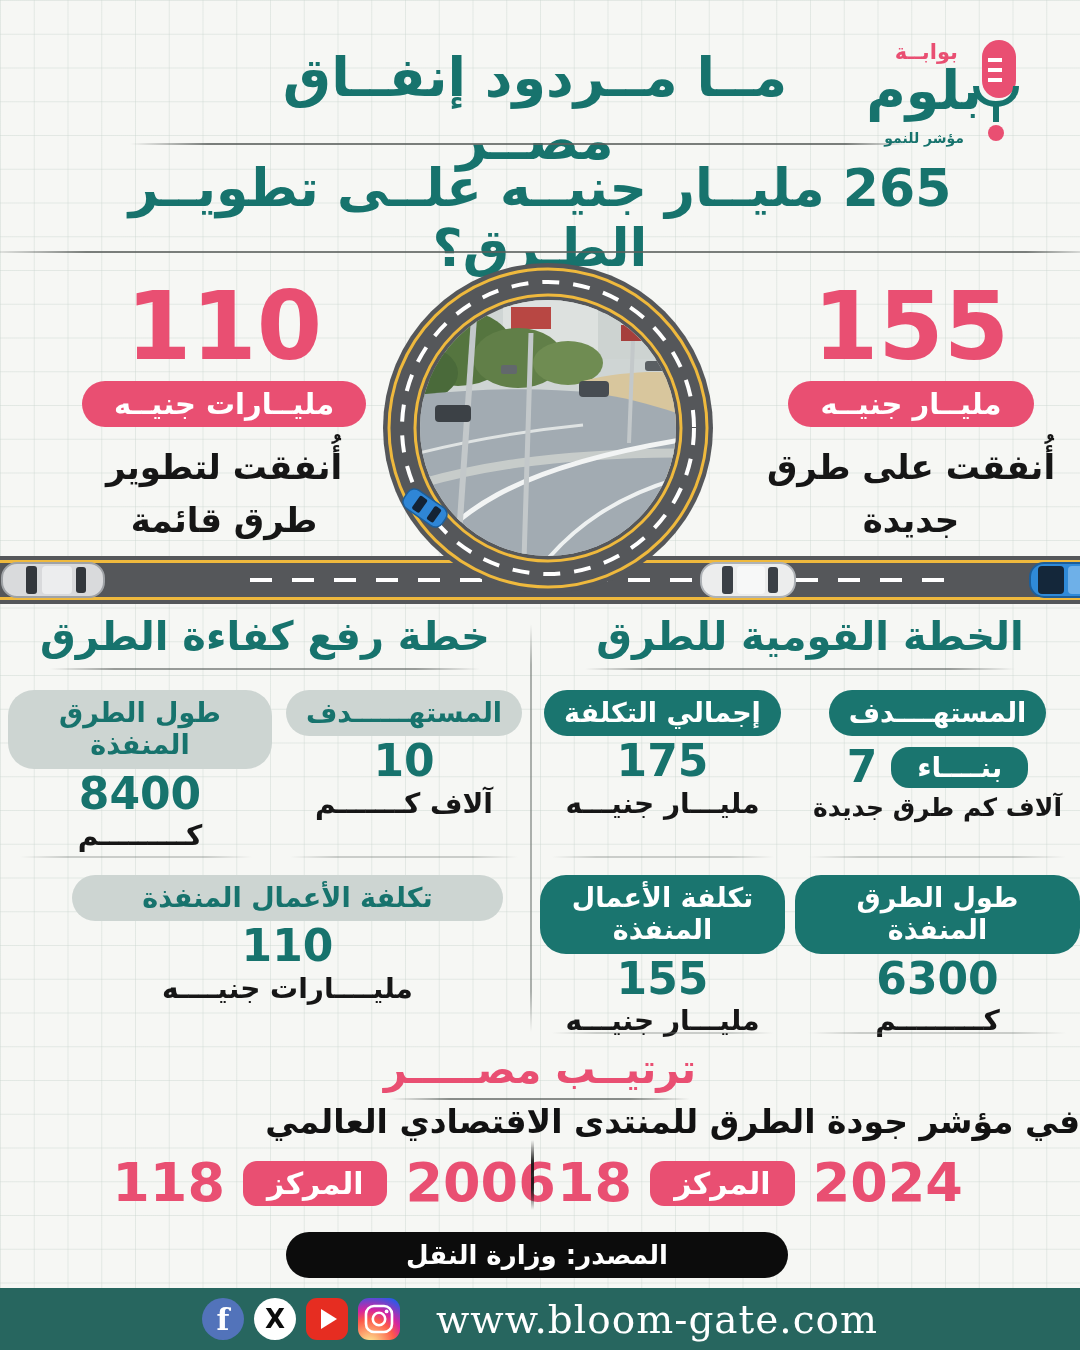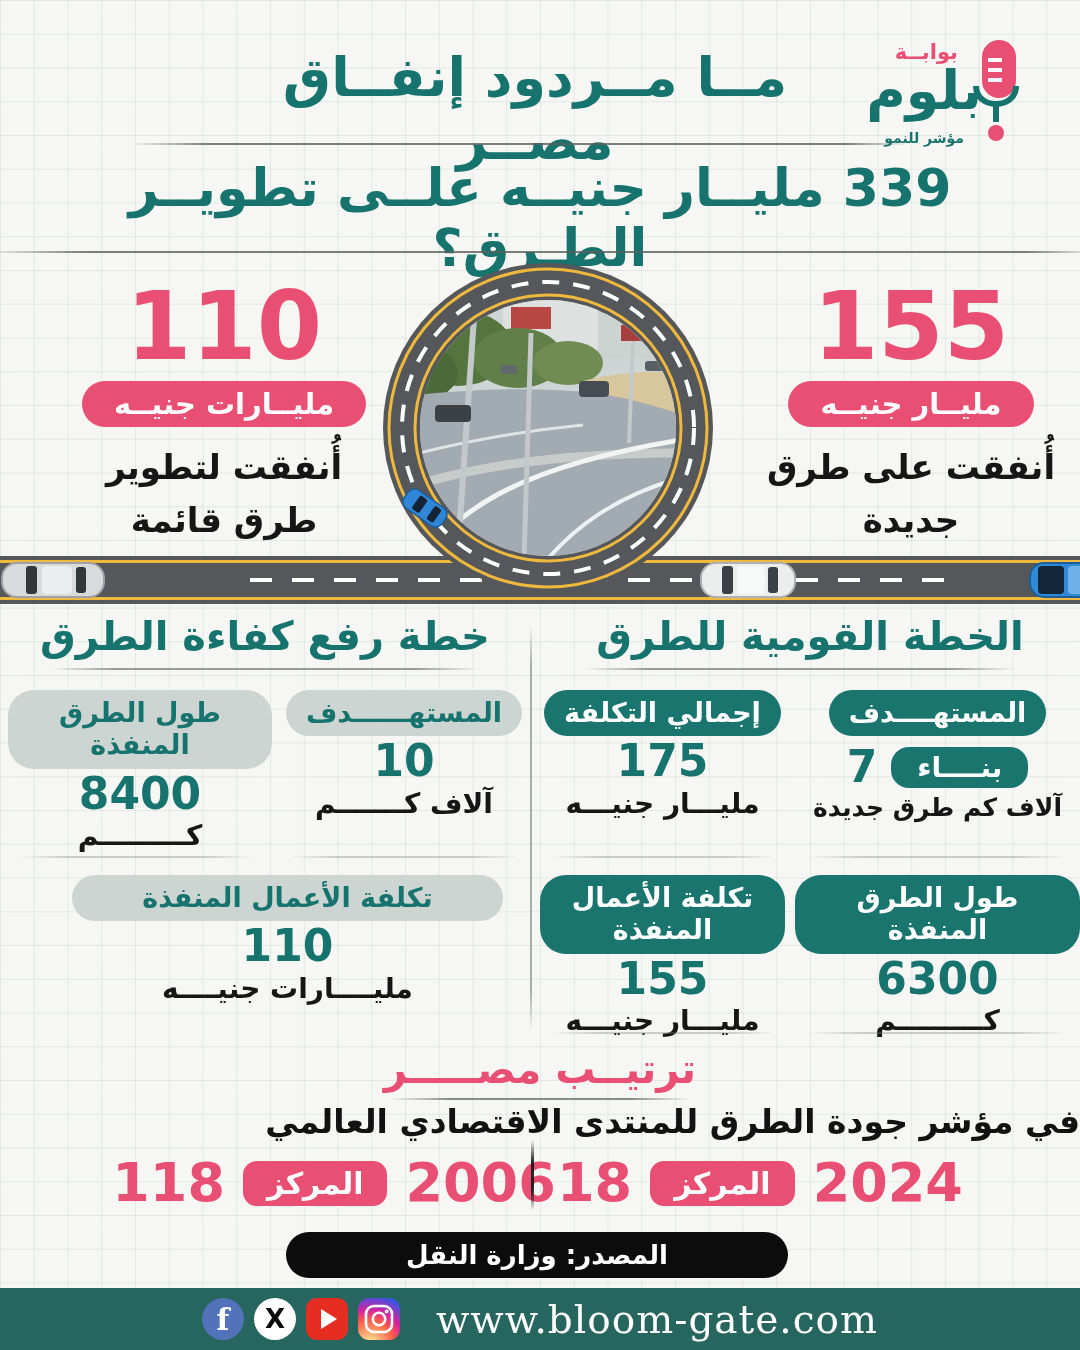--- a/index.html
+++ b/index.html
@@ -112,21 +112,21 @@
       <line x1="18" y1="32" x2="32" y2="32" stroke="#fff" stroke-width="4"></line>
       <line x1="18" y1="42" x2="32" y2="42" stroke="#fff" stroke-width="4"></line>
       <path d="M6,48 C6,72 46,72 46,48" fill="none" stroke="#17736d" stroke-width="6"></path>
       <line x1="26" y1="68" x2="26" y2="84" stroke="#17736d" stroke-width="6"></line>
       <circle cx="26" cy="95" r="8" fill="#e94f72"></circle>
     </svg>
   </div>
 
   <div class="main-title">مــا مــردود إنفــاق مصــر</div>
   <div class="hr-title1"></div>
-  <div class="sub-title">339 مليــار جنيــه علــى تطويــر الطـرق؟</div>
+  <div class="sub-title">265 مليــار جنيــه علــى تطويــر الطـرق؟</div>
   <div class="hr-title2"></div>
 
   <div class="hero hero-left">
     <div class="hero-value">110</div>
     <div class="hero-pill">مليــارات جنيــه</div>
     <div class="hero-desc">
       <span>أُنفقت لتطوير</span><br>
       <span>طرق قائمة</span>
     </div>
   </div>

